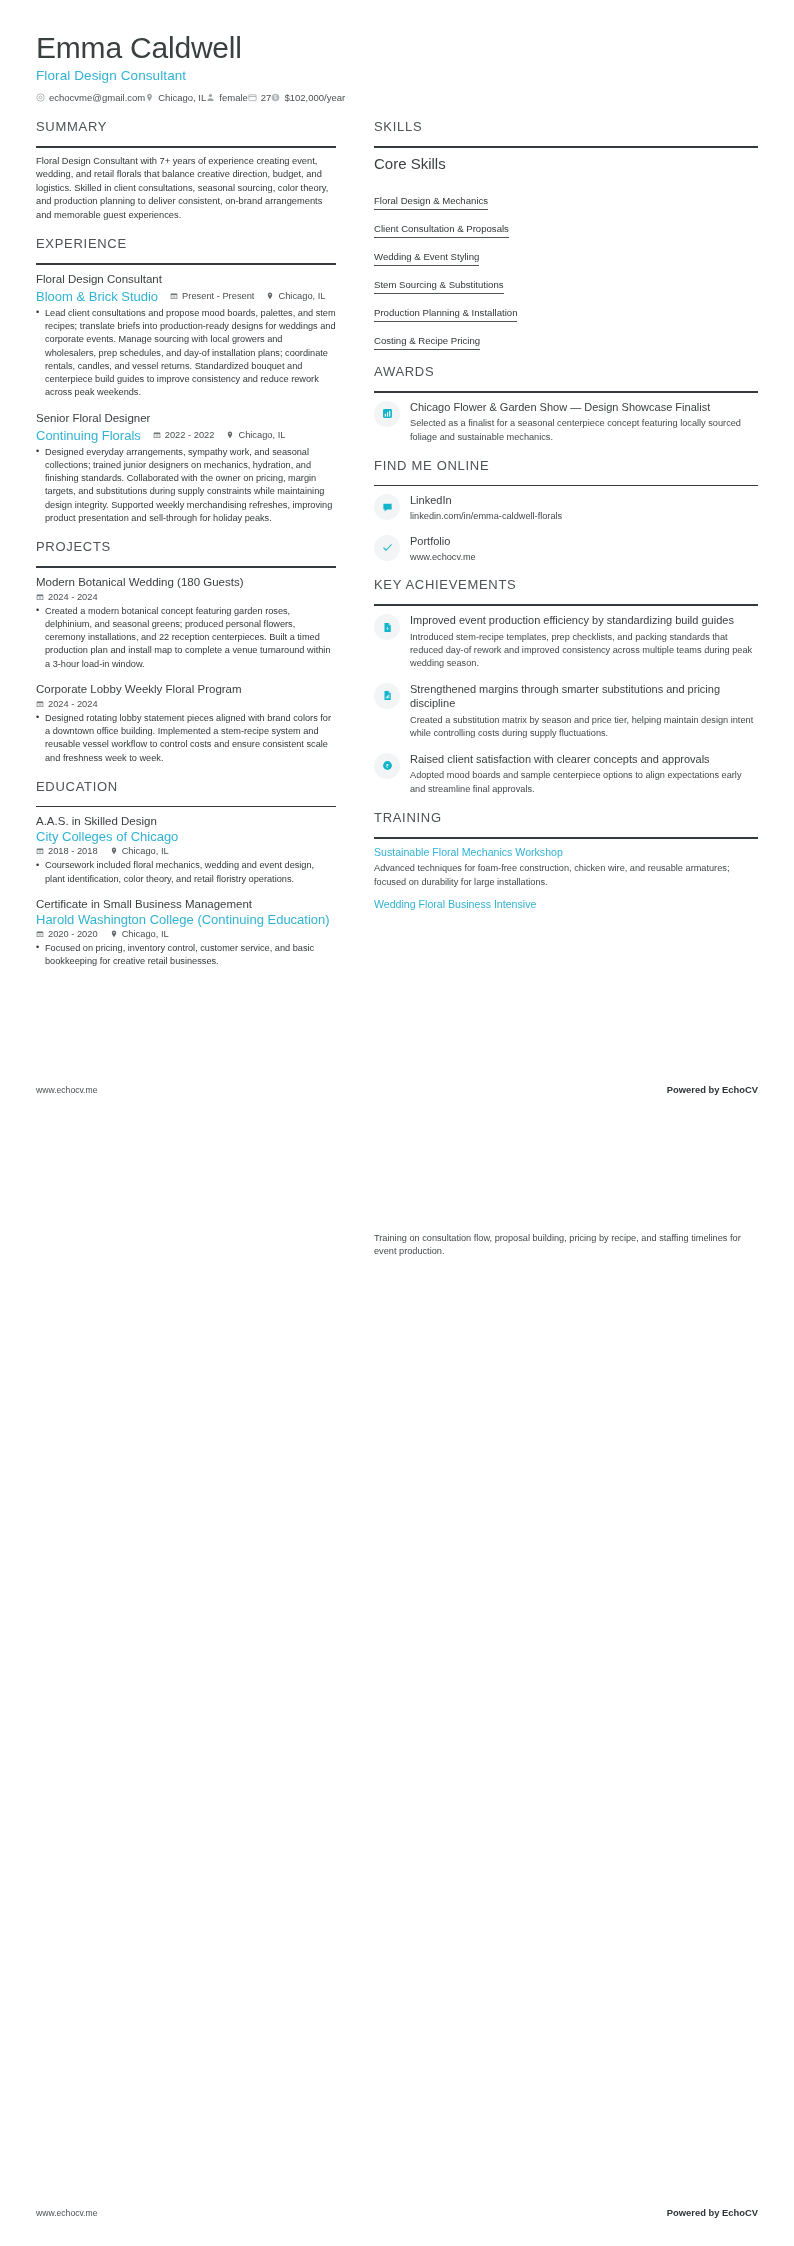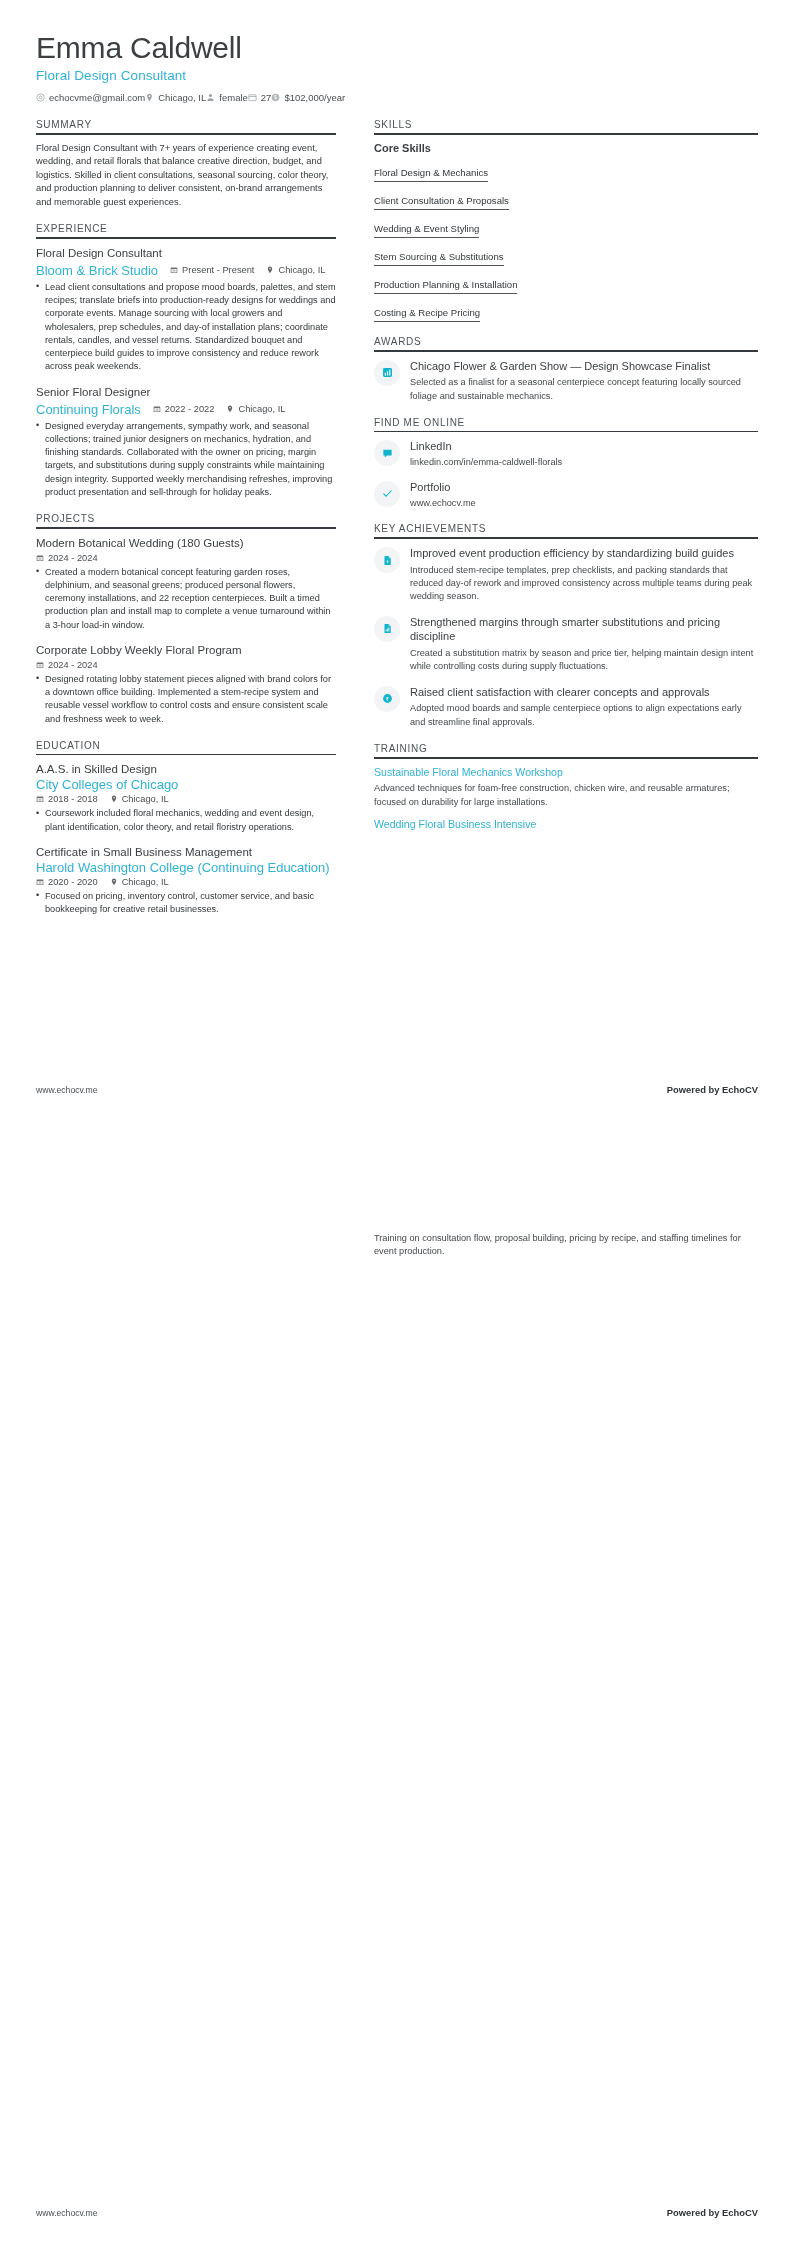--- a/index.html
+++ b/index.html
@@ -53,25 +53,25 @@
 
   
   .cols { display: flex; margin-top: 16px; align-items: flex-start; }
   .col-left { width: 300px; flex: none; padding-right: 0; }
   .col-gap { width: 38px; flex: none; }
   .col-right { width: 384px; flex: none; }
 
   
   .sec { margin-bottom: 14px; }
   .sec-title {
-    font-size: 10px;
+    font-size: 13px;
     letter-spacing: 0.7px;
     color: #4c5256;
     text-transform: uppercase;
-    padding-bottom: 3px;
+    padding-bottom: 12px;
   }
   .sec-rule {
     height: 1.6px;
     background: #343a3d;
     margin-bottom: 7px;
   }
 
   
   .summary-text {
     font-size: 9.3px;
@@ -110,24 +110,23 @@
   .bullets li::before {
     content: "\2022";
     position: absolute;
     left: 0;
     top: -0.5px;
     color: #33383b;
   }
 
   
   .skill-group-title {
-    font-size: 11px;
+    font-size: 15px;
     color: #3a3f42;
-    margin-bottom: 8px;
-    font-weight: bold;
+    margin-bottom: 18px;
   }
   .skill-item { margin-bottom: 8px; }
   .skill-name {
     font-size: 9.6px;
     color: #33383b;
     display: inline-block;
     padding-bottom: 3px;
     border-bottom: 1.2px solid #4e5458;
   }
 

